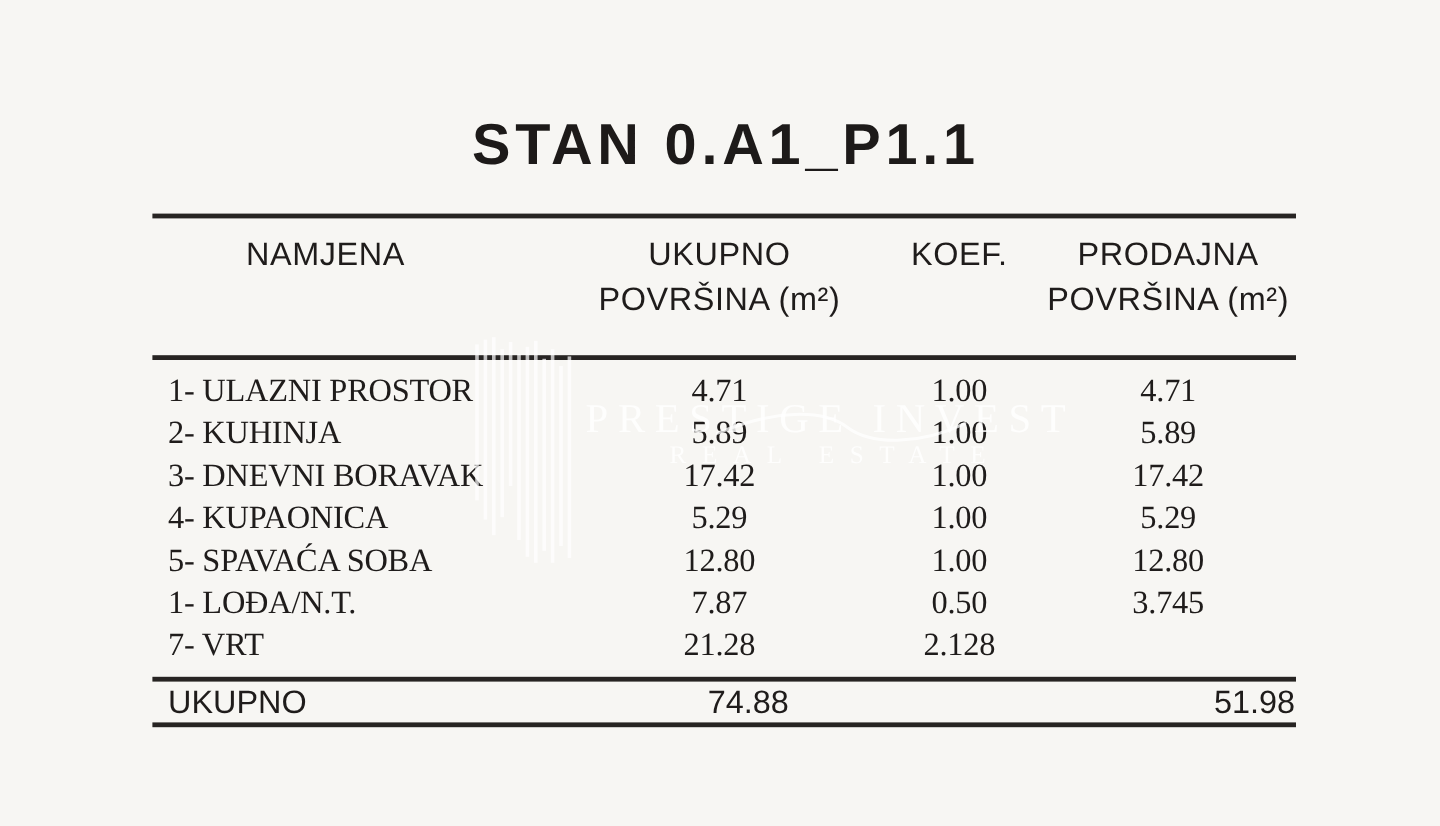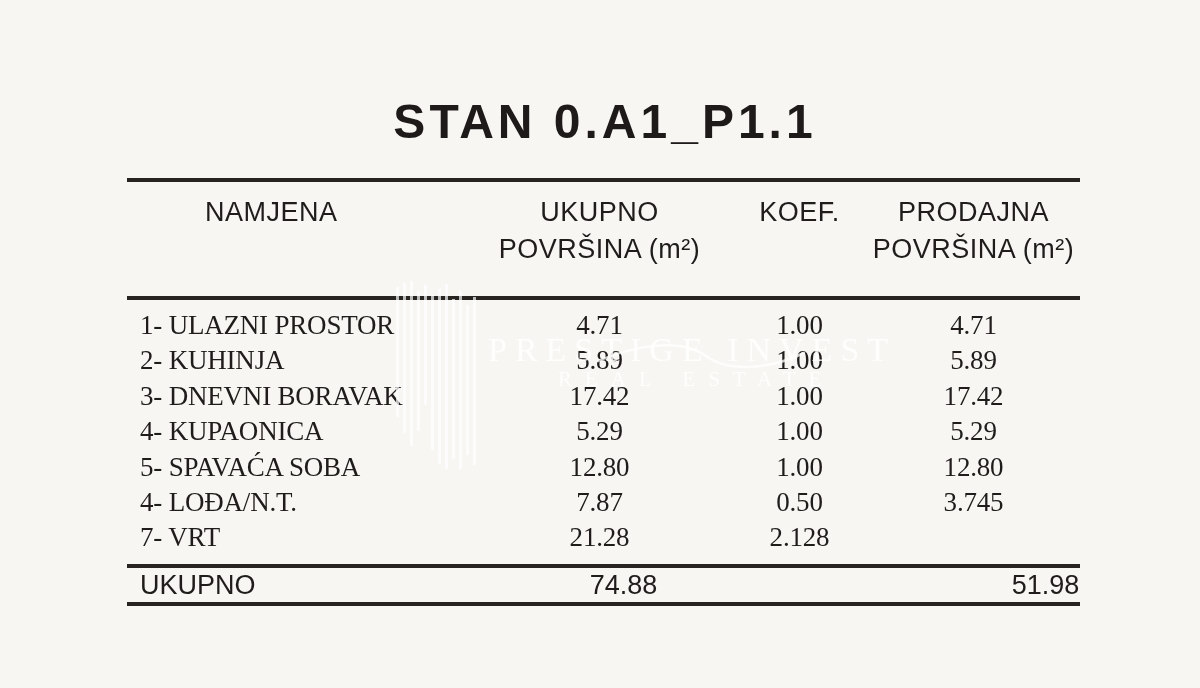--- a/index.html
+++ b/index.html
@@ -208,21 +208,21 @@
   </div>
 
   <div class="grid-row">
     <div class="cell-left cell-namjena">5- SPAVAĆA SOBA</div>
     <div class="cell-center">12.80</div>
     <div class="cell-center">1.00</div>
     <div class="cell-center">12.80</div>
   </div>
 
   <div class="grid-row">
-    <div class="cell-left cell-namjena">4- LOĐA/N.T.</div>
+    <div class="cell-left cell-namjena">1- LOĐA/N.T.</div>
     <div class="cell-center">7.87</div>
     <div class="cell-center">0.50</div>
     <div class="cell-center">3.745</div>
   </div>
 
   <div class="grid-row">
     <div class="cell-left cell-namjena">7- VRT</div>
     <div class="cell-center">21.28</div>
     <div class="cell-center">2.128</div>
   </div>

